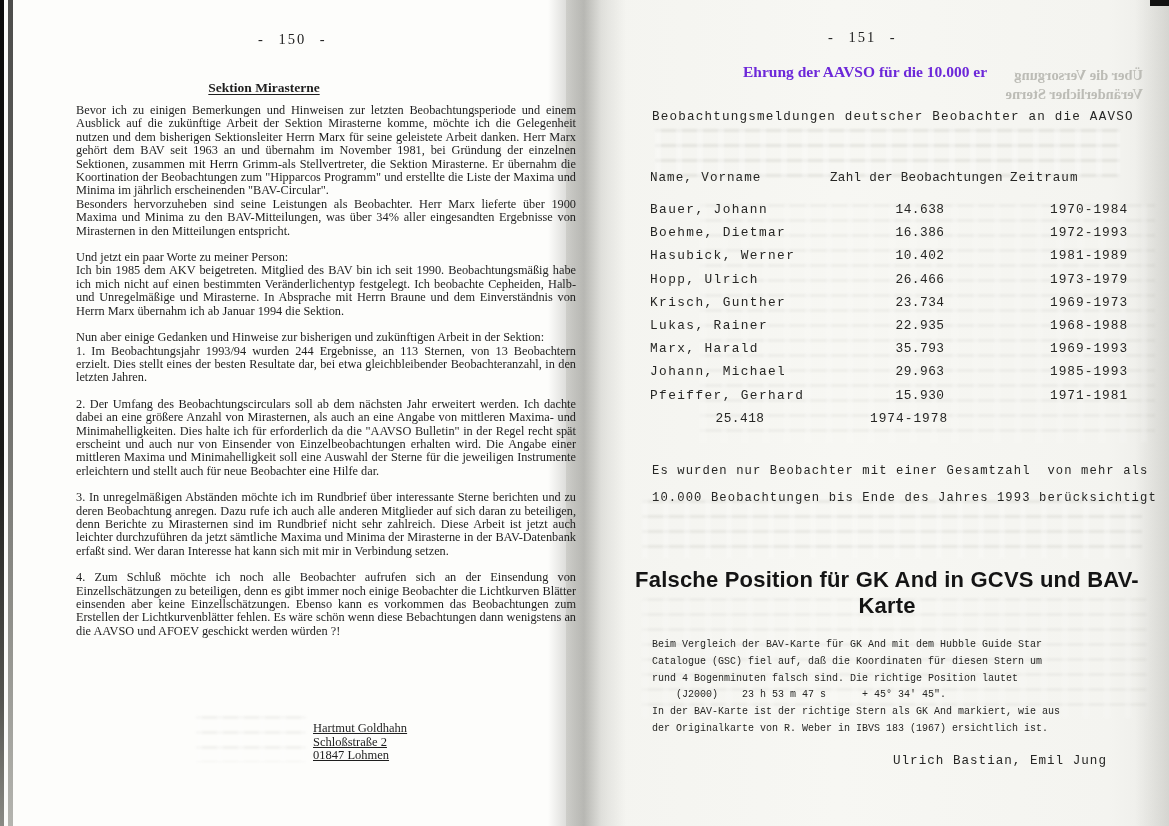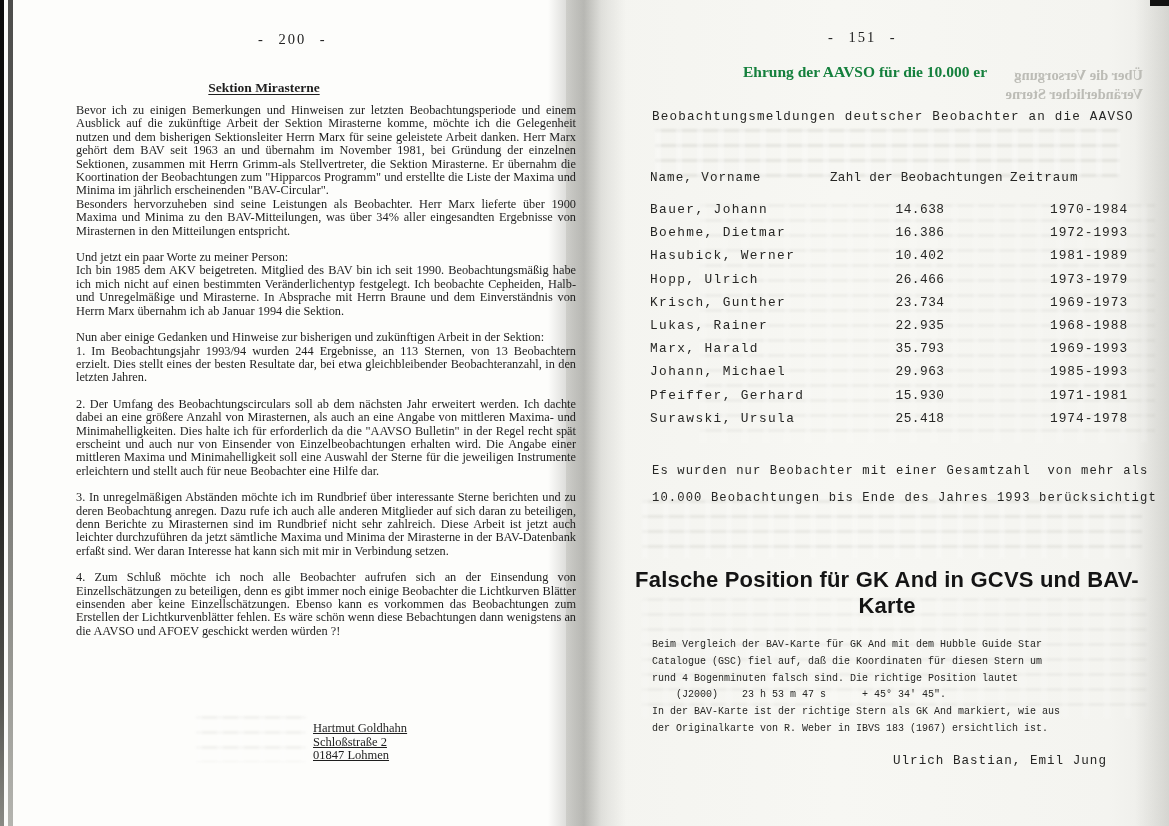--- a/index.html
+++ b/index.html
@@ -31,21 +31,21 @@
     font-size:13.5px; font-weight:bold; text-decoration:underline; text-underline-offset:2px; }
   .l-body { position:absolute; left:76px; top:104px; width:500px;
     font-size:12.3px; line-height:13.4px; text-align:justify; }
   .l-body p { margin:0 0 13px 0; }
   .l-body p.joined { margin-bottom:0; }
   .l-sig { position:absolute; left:313px; top:722px; font-size:12.5px; line-height:13.5px;text-decoration:underline; }
 
   
   .pageno-right { position:absolute; left:828px; top:29px; font-size:14.5px; letter-spacing:2px; word-spacing:8px; color:#222; }
   .r-title { position:absolute; left:630px; top:63px; width:470px; text-align:center;
-    font-size:15.5px; font-weight:bold; color:#15803d; }
+    font-size:15.5px; font-weight:bold; color:#6d28d9; }
   .mono { font-family:"Liberation Mono","DejaVu Sans Mono",monospace; color:#262624; }
   .r-subtitle { position:absolute; left:652px; top:110px; font-size:12.6px; letter-spacing:1.2px; white-space:pre; }
   .thead { position:absolute; left:650px; top:171px; display:grid; grid-template-columns:180px 180px 130px;
     font-size:12.6px; letter-spacing:1px; }
   .thead .c2 { letter-spacing:.3px; }
   .tbody { position:absolute; left:650px; top:202px; }
   .trow { display:grid; grid-template-columns:180px 180px 130px; height:23.2px; font-size:12.8px; }
   .tc.name { letter-spacing:1.4px; white-space:pre; }
   .tc.count { text-align:center; letter-spacing:.5px; }
   .tc.period { letter-spacing:1px;margin-left:40px; }
@@ -76,21 +76,21 @@
 
   <div class="left-page-bg"></div>
   <div class="right-page-bg"></div>
   <div class="gutter"></div>
   <div class="right-shade"></div>
   <div class="bar1"></div>
   <div class="bar2"></div>
   <div class="corner-mark"></div>
 
   <div>
-    <div class="pageno-left">- 200 -</div>
+    <div class="pageno-left">- 150 -</div>
     <div class="l-heading">Sektion Mirasterne</div>
     <div class="l-body">
       <p class="para joined">Bevor ich zu einigen Bemerkungen und Hinweisen zur letzten Beobachtungsperiode und einem Ausblick auf die zukünftige Arbeit der Sektion Mirasterne komme, möchte ich die Gelegenheit nutzen und dem bisherigen Sektionsleiter Herrn Marx für seine geleistete Arbeit danken. Herr Marx gehört dem BAV seit 1963 an und übernahm im November 1981, bei Gründung der einzelnen Sektionen, zusammen mit Herrn Grimm-als Stellvertreter, die Sektion Mirasterne. Er übernahm die Koortination der Beobachtungen zum "Hipparcos Programm" und erstellte die Liste der Maxima und Minima im jährlich erscheinenden "BAV-Circular".</p>
       <p class="para">Besonders hervorzuheben sind seine Leistungen als Beobachter. Herr Marx lieferte über 1900 Maxima und Minima zu den BAV-Mitteilungen, was über 34% aller eingesandten Ergebnisse von Mirasternen in den Mitteilungen entspricht.</p>
       <p class="para joined">Und jetzt ein paar Worte zu meiner Person:</p>
       <p class="para">Ich bin 1985 dem AKV beigetreten. Mitglied des BAV bin ich seit 1990. Beobachtungsmäßig habe ich mich nicht auf einen bestimmten Veränderlichentyp festgelegt. Ich beobachte Cepheiden, Halb- und Unregelmäßige und Mirasterne. In Absprache mit Herrn Braune und dem Einverständnis von Herrn Marx übernahm ich ab Januar 1994 die Sektion.</p>
       <p class="para joined">Nun aber einige Gedanken und Hinweise zur bisherigen und zukünftigen Arbeit in der Sektion:</p>
       <p class="para">1. Im Beobachtungsjahr 1993/94 wurden 244 Ergebnisse, an 113 Sternen, von 13 Beobachtern erzielt. Dies stellt eines der besten Resultate dar, bei etwa gleichbleibender Beobachteranzahl, in den letzten Jahren.</p>
       <p class="para">2. Der Umfang des Beobachtungscirculars soll ab dem nächsten Jahr erweitert werden. Ich dachte dabei an eine größere Anzahl von Mirasternen, als auch an eine Angabe von mittleren Maxima- und Minimahelligkeiten. Dies halte ich für erforderlich da die "AAVSO Bulletin" in der Regel recht spät erscheint und auch nur von Einsender von Einzelbeobachtungen erhalten wird. Die Angabe einer mittleren Maxima und Minimahelligkeit soll eine Auswahl der Sterne für die jeweiligen Instrumente erleichtern und stellt auch für neue Beobachter eine Hilfe dar.</p>
       <p class="para">3. In unregelmäßigen Abständen möchte ich im Rundbrief über interessante Sterne berichten und zu deren Beobachtung anregen. Dazu rufe ich auch alle anderen Mitglieder auf sich daran zu beteiligen, denn Berichte zu Mirasternen sind im Rundbrief nicht sehr zahlreich. Diese Arbeit ist jetzt auch leichter durchzuführen da jetzt sämtliche Maxima und Minima der Mirasterne in der BAV-Datenbank erfaßt sind. Wer daran Interesse hat kann sich mit mir in Verbindung setzen.</p>
@@ -164,21 +164,20 @@
         <span class="tc name">Johann, Michael</span>
         <span class="tc count">29.963</span>
         <span class="tc period">1985-1993</span>
       </div>
       <div class="trow">
         <span class="tc name">Pfeiffer, Gerhard</span>
         <span class="tc count">15.930</span>
         <span class="tc period">1971-1981</span>
       </div>
       <div class="trow">
-        <span class="tc name">Surawski, Ursula</span>
         <span class="tc count">25.418</span>
         <span class="tc period">1974-1978</span>
       </div>
     </div>
 
     <div class="note1 mono">Es wurden nur Beobachter mit einer Gesamtzahl  von mehr als</div>
     <div class="note2 mono">10.000 Beobachtungen bis Ende des Jahres 1993 berücksichtigt</div>
 
     <div class="art-title">Falsche Position für GK And in GCVS und BAV-Karte</div>
     <div class="art-body mono">Beim Vergleich der BAV-Karte für GK And mit dem Hubble Guide Star

